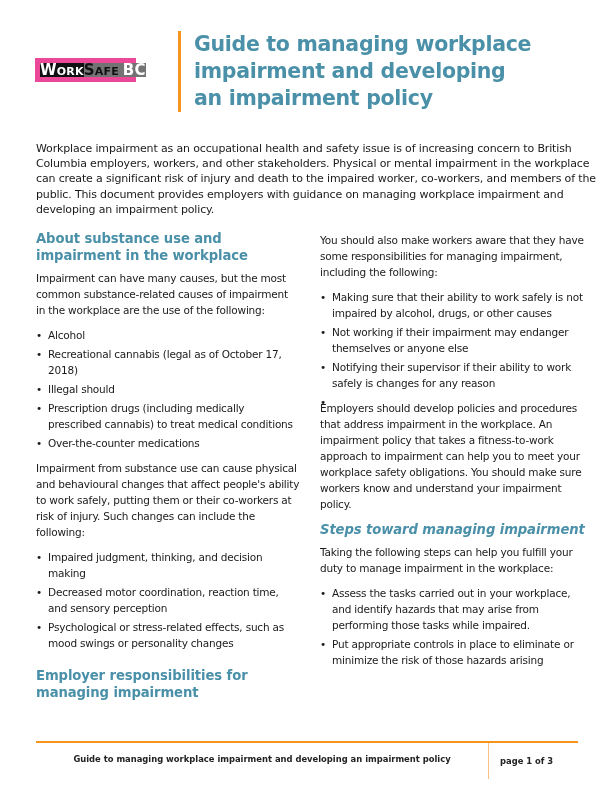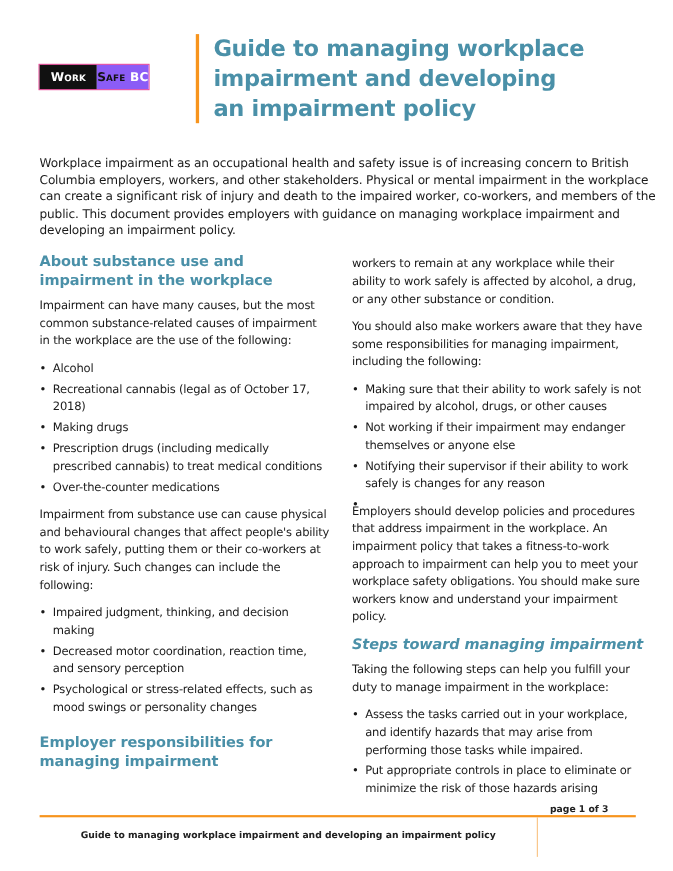--- a/index.html
+++ b/index.html
@@ -15,38 +15,38 @@
       font-family: "DejaVu Sans", sans-serif;
       color: #1a1a1a;
     }
     .logo {
       position: absolute;
       left: 35px;
       top: 58px;
       width: 101px;
       height: 24px;
       display: flex;
-      border: 1px solid #ec4899;
+      border: 5px solid #ec4899;
       box-sizing: border-box;
       font-family: "DejaVu Sans", sans-serif;
       font-weight: bold;
-      font-size: 11px;
+      font-size: 15px;
       letter-spacing: 0.2px;
     }
     .logo .work {
       background: #111;
       color: #fff;
       width: 54px;
       display: flex;
       align-items: center;
       justify-content: center;
       font-variant: small-caps;
     }
     .logo .safe {
-      background: #8b5cf6;
+      background: #737373;
       color: #111;
       flex: 1;
       display: flex;
       align-items: center;
       justify-content: center;
       gap: 4px;
       font-variant: small-caps;
     }
     .logo .bc {
       color: #fff;
@@ -145,21 +145,21 @@
       top: 754px;
       width: 452px;
       text-align: center;
       font-size: 8.4px;
       font-weight: bold;
       color: #222;
     }
     .footer-page {
       position: absolute;
       left: 500px;
-      top: 730px;
+      top: 756px;
       font-size: 8.4px;
       font-weight: bold;
       color: #222;
     }
   </style>
 </head>
 <body>
 
 <div class="logo">
   <div class="work">Work</div>
@@ -178,35 +178,34 @@
 </h1>
 
 <p class="intro">Workplace impairment as an occupational health and safety issue is of increasing concern to British Columbia employers, workers, and other stakeholders. Physical or mental impairment in the workplace can create a significant risk of injury and death to the impaired worker, co-workers, and members of the public. This document provides employers with guidance on managing workplace impairment and developing an impairment policy.</p>
 
 <div class="col col-left">
   <h2>About substance use and impairment in the workplace</h2>
   <p>Impairment can have many causes, but the most common substance-related causes of impairment in the workplace are the use of the following:</p>
   <ul>
     <li><span class="bullet">•</span><span>Alcohol</span></li>
     <li><span class="bullet">•</span><span>Recreational cannabis (legal as of October 17, 2018)</span></li>
-    <li><span class="bullet">•</span><span>Making drugs</span></li>
+    <li><span class="bullet">•</span><span>Illegal should</span></li>
     <li><span class="bullet">•</span><span>Prescription drugs (including medically prescribed cannabis) to treat medical conditions</span></li>
     <li><span class="bullet">•</span><span>Over-the-counter medications</span></li>
   </ul>
   <p>Impairment from substance use can cause physical and behavioural changes that affect people's ability to work safely, putting them or their co-workers at risk of injury. Such changes can include the following:</p>
   <ul>
     <li><span class="bullet">•</span><span>Impaired judgment, thinking, and decision making</span></li>
     <li><span class="bullet">•</span><span>Decreased motor coordination, reaction time, and sensory perception</span></li>
     <li><span class="bullet">•</span><span>Psychological or stress-related effects, such as mood swings or personality changes</span></li>
   </ul>
   <h2 style="margin-top:16px;">Employer responsibilities for managing impairment</h2>
 </div>
 
 <div class="col col-right">
-  <p>workers to remain at any workplace while their ability to work safely is affected by alcohol, a drug, or any other substance or condition.</p>
   <p>You should also make workers aware that they have some responsibilities for managing impairment, including the following:</p>
   <ul>
     <li><span class="bullet">•</span><span>Making sure that their ability to work safely is not impaired by alcohol, drugs, or other causes</span></li>
     <li><span class="bullet">•</span><span>Not working if their impairment may endanger themselves or anyone else</span></li>
     <li><span class="bullet">•</span><span>Notifying their supervisor if their ability to work safely is changes for any reason</span></li>
     <li><span class="bullet">•</span></li>
   </ul>
   <p>Employers should develop policies and procedures that address impairment in the workplace. An impairment policy that takes a fitness-to-work approach to impairment can help you to meet your workplace safety obligations. You should make sure workers know and understand your impairment policy.</p>
   <h2 style="margin-top:8px;font-style:italic;">Steps toward managing impairment</h2>
   <p>Taking the following steps can help you fulfill your duty to manage impairment in the workplace:</p>

